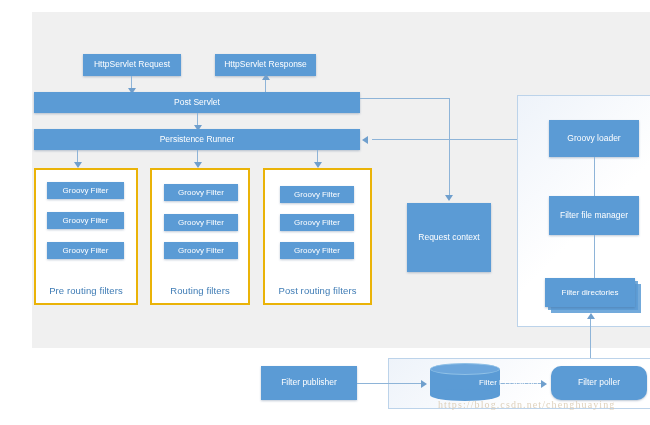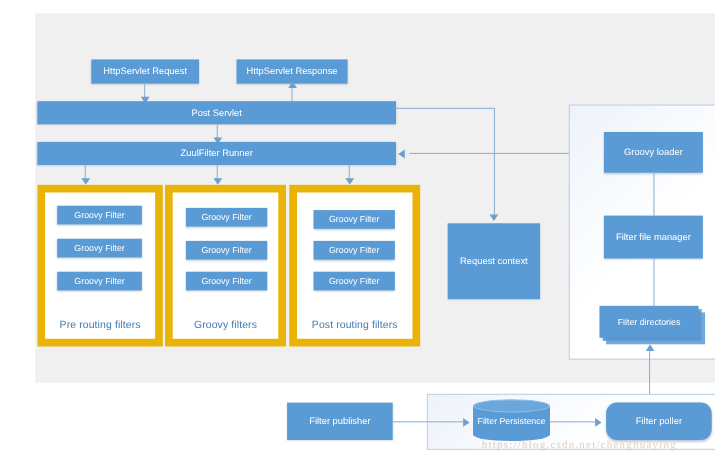--- a/index.html
+++ b/index.html
@@ -10,21 +10,21 @@
   
   .panel-gray{position:absolute;left:12px;top:12px;width:623px;height:336px;
               background:#f0f0f0;}
   .panel-white{position:absolute;background:#fbfcfe;border:1px solid #bcd3ea;}
   .panel-right{left:497px;top:95px;width:133px;height:230px;
                background:linear-gradient(135deg,#eef3fa 0%,#ffffff 55%);}
   .panel-bottom{left:368px;top:358px;width:280px;height:49px;
                 background:linear-gradient(135deg,#eef3fa 0%,#ffffff 60%);}
 
   
-  .fgroup{position:absolute;background:#ffffff;border:7px solid #eab308;}
+  .fgroup{position:absolute;background:#ffffff;border:2px solid #eab308;}
   .fgroup .glabel{position:absolute;left:0;right:0;bottom:7px;text-align:center;
                   color:#3f7cb5;font-size:9.5px;letter-spacing:.1px;}
 
   
   .box{position:absolute;background:#5b9bd5;color:#ffffff;
        display:flex;align-items:center;justify-content:center;
        font-size:8px;text-align:center;line-height:1.15;
        box-shadow:0 1px 2px rgba(60,90,130,.33);}
   .box.med{font-size:8.5px;}
   .box.bar{font-size:8.5px;}
@@ -41,21 +41,21 @@
   .cyl{position:absolute;}
   .cyl .body{position:absolute;left:0;top:6px;width:100%;height:calc(100% - 12px);
              background:#5b9bd5;}
   .cyl .top{position:absolute;left:0;top:0;width:100%;height:12px;
             background:#6ca6dc;border-radius:50%;border:1px solid #8fc0e6;
             box-sizing:border-box;}
   .cyl .bot{position:absolute;left:0;bottom:0;width:100%;height:12px;
             background:#5b9bd5;border-radius:50%;}
   .cyl .ctext{position:absolute;left:0;top:0;width:100%;height:100%;
               display:flex;align-items:center;justify-content:center;
-              color:#fff;font-size:8px;z-index:2;}
+              color:#fff;font-size:8px;z-index:2;padding-left:45px;}
 
   
   .ln{position:absolute;background:#8eb4d8;}
   .lnv{width:1px;}
   .lnh{height:1px;}
   .arrow{position:absolute;width:0;height:0;}
   .ar-down{border-left:4px solid transparent;border-right:4px solid transparent;
            border-top:6px solid #6f9fcd;}
   .ar-up{border-left:4px solid transparent;border-right:4px solid transparent;
          border-bottom:6px solid #6f9fcd;}
@@ -81,21 +81,21 @@
   <div class="ln lnv" style="left:111px;top:76px;height:14px;"></div>
   <div class="arrow ar-down" style="left:108px;top:88px;"></div>
   <div class="ln lnv" style="left:245px;top:78px;height:14px;"></div>
   <div class="arrow ar-up" style="left:242px;top:74px;"></div>
 
   <div class="box bar" style="left:14px;top:92px;width:326px;height:21px;">Post Servlet</div>
 
   <div class="ln lnv" style="left:177px;top:113px;height:14px;"></div>
   <div class="arrow ar-down" style="left:174px;top:125px;"></div>
 
-  <div class="box bar" style="left:14px;top:129px;width:326px;height:21px;">ZuulFilter Runner</div>
+  <div class="box bar" style="left:14px;top:129px;width:326px;height:21px;">Persistence Runner</div>
 
   <div class="ln lnh" style="left:340px;top:98px;width:89px;"></div>
   <div class="ln lnv" style="left:429px;top:98px;height:98px;"></div>
   <div class="arrow ar-down" style="left:425px;top:195px;"></div>
 
   <div class="ln lnh" style="left:352px;top:139px;width:177px;"></div>
   <div class="arrow ar-left" style="left:342px;top:136px;"></div>
 
   <div class="ln lnv" style="left:57px;top:150px;height:14px;"></div>
   <div class="arrow ar-down" style="left:54px;top:162px;"></div>
@@ -108,21 +108,21 @@
     <div class="box" style="left:11px;top:12px;width:77px;height:17px;">Groovy Filter</div>
     <div class="box" style="left:11px;top:42px;width:77px;height:17px;">Groovy Filter</div>
     <div class="box" style="left:11px;top:72px;width:77px;height:17px;">Groovy Filter</div>
     <div class="glabel">Pre routing filters</div>
   </div>
 
   <div class="fgroup" style="left:130px;top:168px;width:96px;height:133px;">
     <div class="box" style="left:12px;top:14px;width:74px;height:17px;">Groovy Filter</div>
     <div class="box" style="left:12px;top:44px;width:74px;height:17px;">Groovy Filter</div>
     <div class="box" style="left:12px;top:72px;width:74px;height:17px;">Groovy Filter</div>
-    <div class="glabel">Groovy filters</div>
+    <div class="glabel">Routing filters</div>
   </div>
 
   <div class="fgroup" style="left:243px;top:168px;width:105px;height:133px;">
     <div class="box" style="left:15px;top:16px;width:74px;height:17px;">Groovy Filter</div>
     <div class="box" style="left:15px;top:44px;width:74px;height:17px;">Groovy Filter</div>
     <div class="box" style="left:15px;top:72px;width:74px;height:17px;">Groovy Filter</div>
     <div class="glabel">Post routing filters</div>
   </div>
 
   <div class="box med" style="left:387px;top:203px;width:84px;height:69px;">Request context</div>

